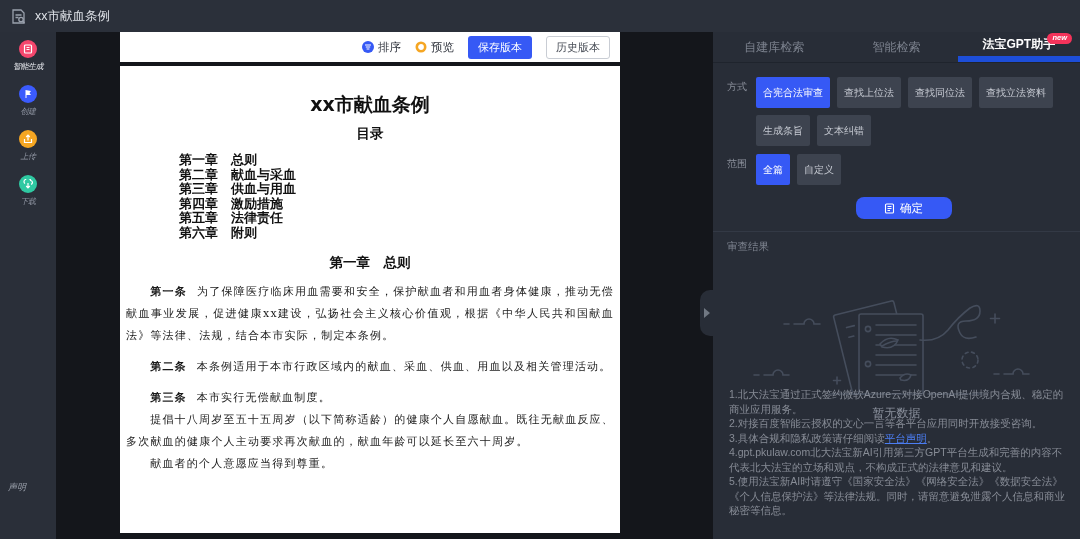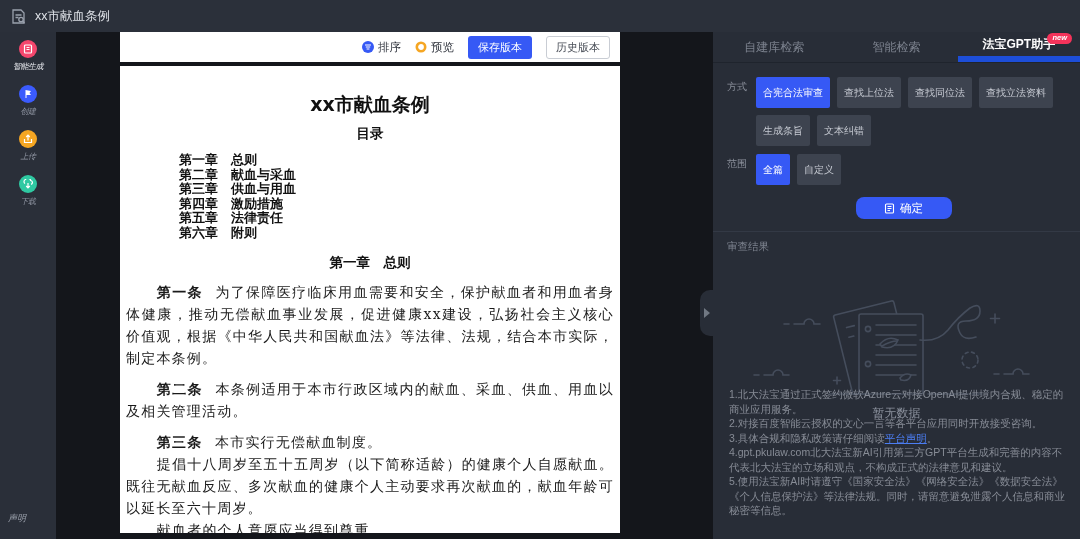--- a/index.html
+++ b/index.html
@@ -14,42 +14,42 @@
 
   
   .sidebar { position:absolute; left:0; top:32px; width:56px; height:507px; background:#2a2f39;
              display:flex; flex-direction:column; align-items:center; padding-top:8px; z-index:4;font-style:italic; }
   .side-item { display:flex; flex-direction:column; align-items:center; margin-bottom:13px; cursor:pointer; }
   .circ { width:18px; height:18px; border-radius:50%; display:flex; align-items:center; justify-content:center; }
   .c-pink { background:#f5476d; } .c-blue { background:#3b5bfd; }
   .c-orange { background:#f5a623; } .c-teal { background:#2fc9a2; }
   .side-label { margin-top:3px; font-size:8px; color:#8d93a0; letter-spacing:-0.5px; white-space:nowrap; }
   .side-label.hl { color:#e7e9ee; }
-  .side-footer { position:absolute; bottom:14px; left:0; width:34px; text-align:center;
+  .side-footer { position:absolute; bottom:45px; left:0; width:34px; text-align:center;
                  font-size:9px; color:#9aa0ab; cursor:pointer; }
 
   
   .doc-toolbar { position:absolute; left:120px; top:32px; width:500px; height:30px; background:#ffffff;
                  display:flex; align-items:center; justify-content:flex-end; gap:14px; padding-right:10px; z-index:3; }
   .tool { display:flex; align-items:center; gap:4px; font-size:11.5px; color:#333740; cursor:pointer; }
   .btn-primary { background:#3659f5; color:#fff; border:none; border-radius:3px; font-size:11px;
                  padding:4px 10px; cursor:pointer; font-family:inherit; }
   .btn-outline { background:#fff; color:#4a4f58; border:1px solid #c9cdd4; border-radius:3px;
                  font-size:11px; padding:3px 9px; cursor:pointer; font-family:inherit; }
 
   
   .page { position:absolute; left:120px; top:66px; width:500px; height:467px; background:#ffffff;
           padding:26px 6px 0 6px; overflow:hidden; z-index:3; }
   .page h1 { text-align:center; font-family:"DejaVu Sans", sans-serif; font-size:19px; font-weight:bold; color:#111; }
   .page h2 { text-align:center; font-family:"DejaVu Sans", sans-serif; font-size:13.5px; font-weight:bold; color:#111; margin-top:7px; }
   .toc { margin-top:10px; margin-left:53px; }
   .toc p { font-family:"DejaVu Sans", sans-serif; font-size:13px; font-weight:bold; color:#111; line-height:14.6px; }
   .page h3 { text-align:center; font-family:"DejaVu Sans", sans-serif; font-size:13.5px; font-weight:bold; color:#111; margin-top:13px; }
   .body-text { margin-top:6px; }
-  .body-text p { font-family:"DejaVu Serif", serif; font-size:14px; line-height:22px; color:#1a1a1a;
+  .body-text p { font-family:"DejaVu Serif", serif; font-size:11px; line-height:22px; color:#1a1a1a;
                  text-align:justify; letter-spacing:1.2px; text-indent:2.2em; }
   .body-text p.article { margin-top:9px; }
   .body-text b { font-weight:bold; margin-right:0.9em; }
 
   
   .right-panel { position:absolute; left:713px; top:32px; width:367px; height:507px; background:#282d37; z-index:4; }
   .panel-handle { position:absolute; left:-13px; top:258px; width:13px; height:46px; background:#282d37;
                   border-radius:10px 0 0 10px; display:flex; align-items:center; justify-content:center; cursor:pointer; }
   .chev { width:0; height:0; border-left:6px solid #717883; border-top:5px solid transparent; border-bottom:5px solid transparent; }
 

